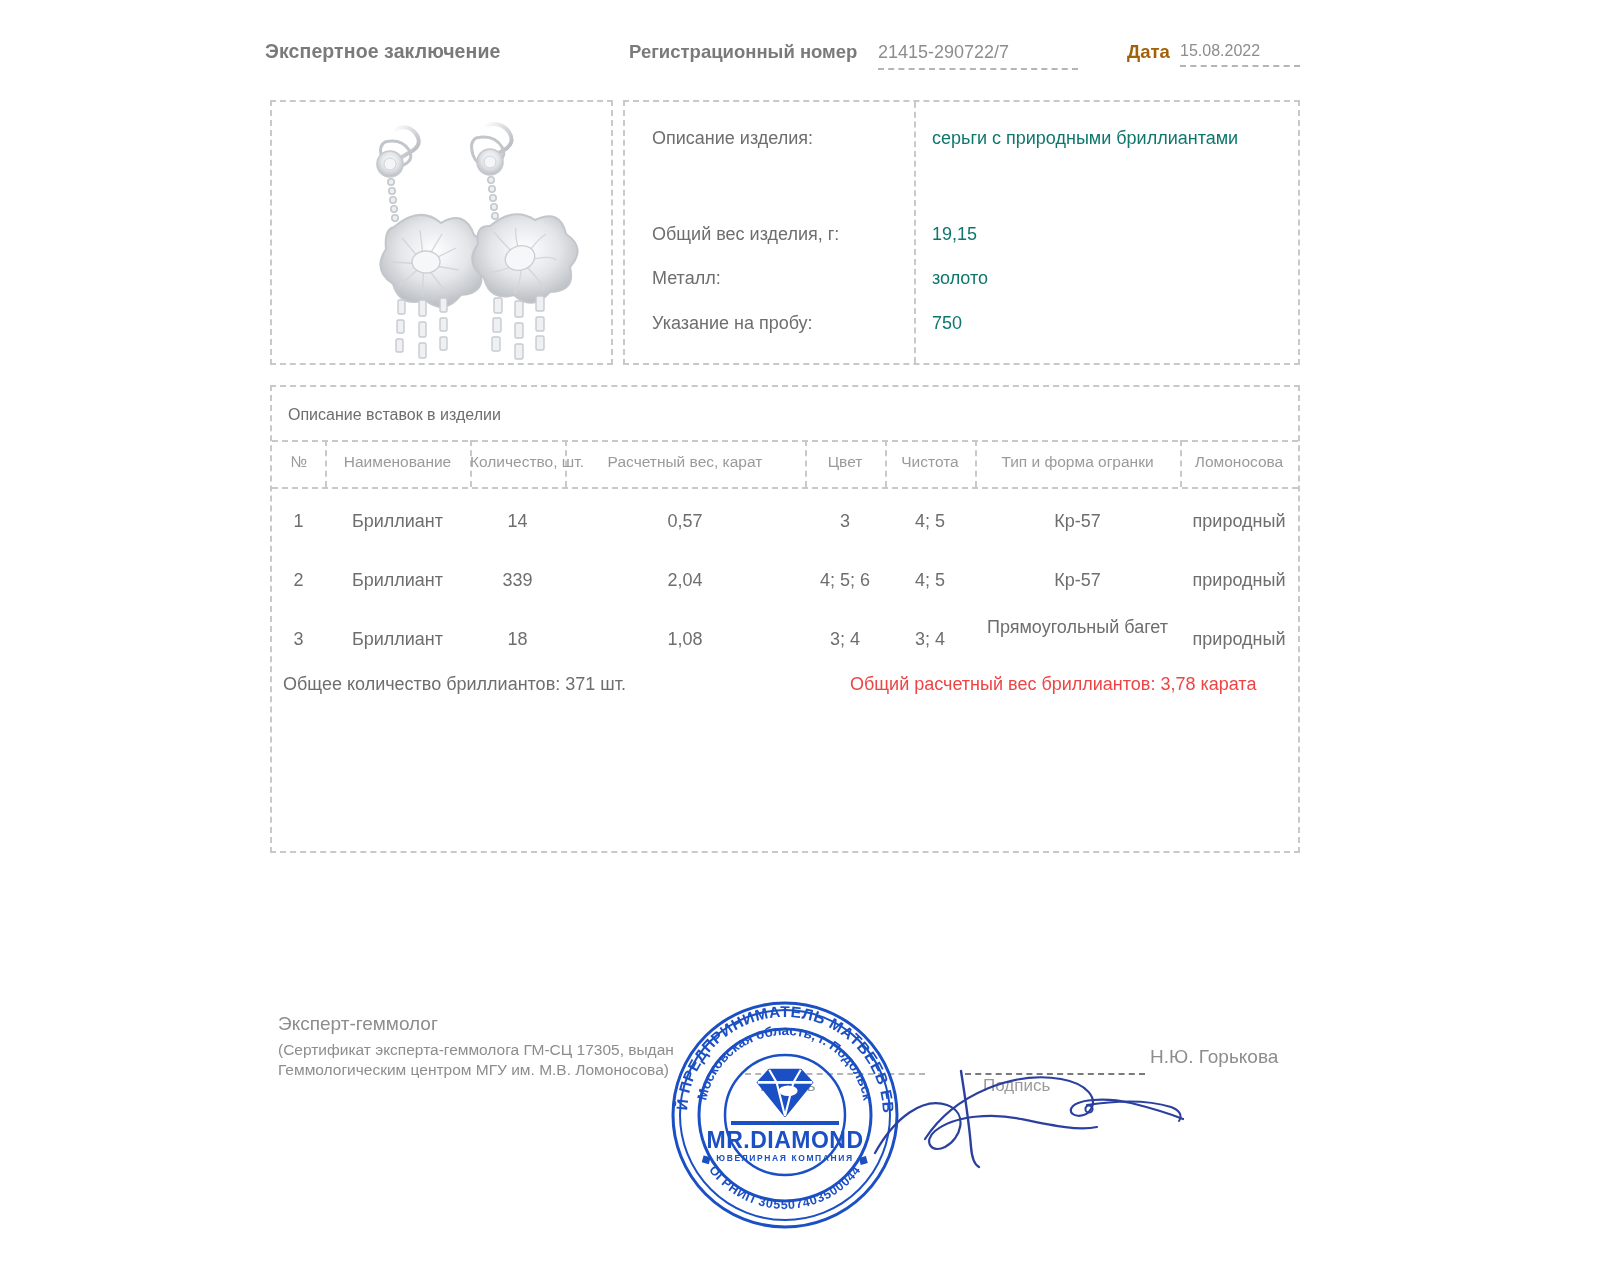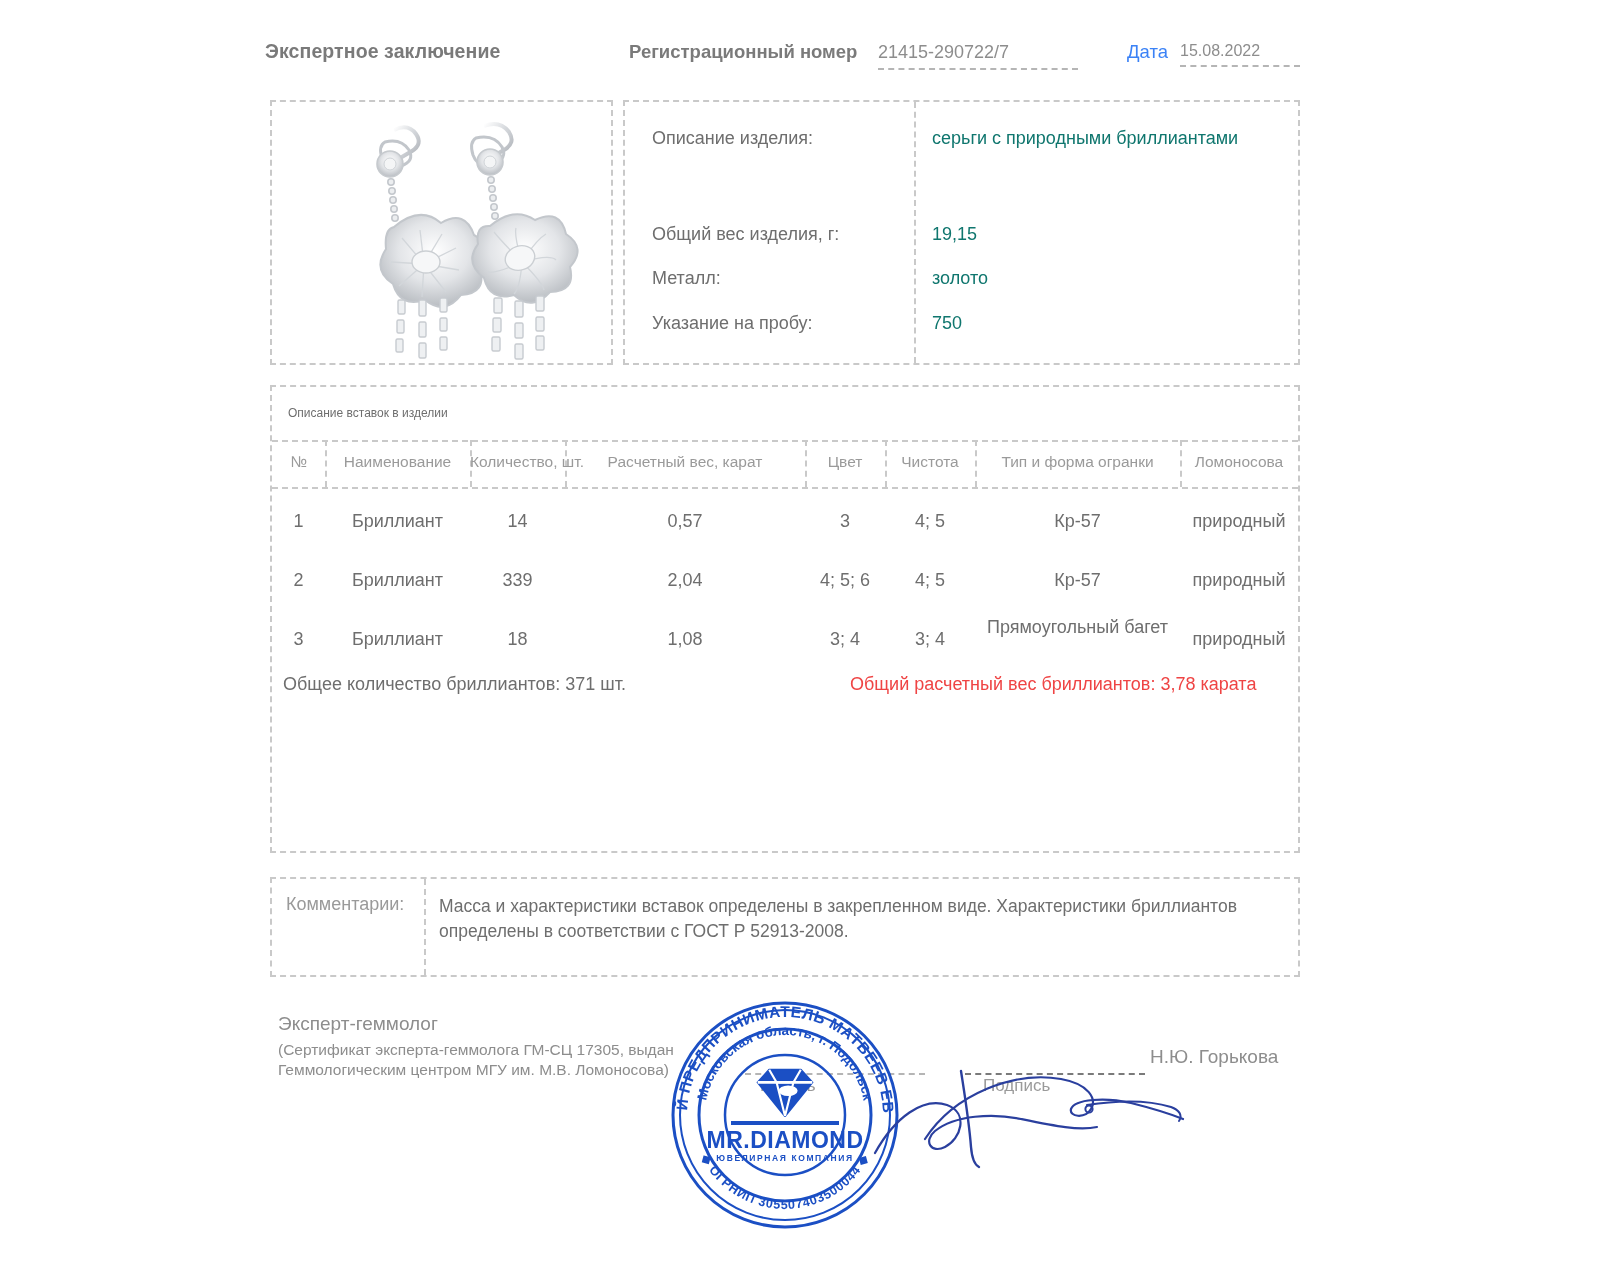--- a/index.html
+++ b/index.html
@@ -60,22 +60,22 @@
     color: #8d8d8d;
     white-space: nowrap;
     padding-bottom: 5px;
     border-bottom: 2px dashed #b5b5b5;
   }
   .date-label {
     position: absolute;
     left: 862px;
     top: 3px;
     font-size: 18.5px;
-    font-weight: normal;
-    color: #3b82f6;
+    font-weight: bold;
+    color: #a16207;
     white-space: nowrap;
   }
   .date-value {
     position: absolute;
     left: 915px;
     top: 4px;
     width: 120px;
     font-size: 16px;
     color: #8d8d8d;
     white-space: nowrap;
@@ -143,21 +143,21 @@
     top: 385px;
     width: 1030px;
     height: 468px;
     border: 2px dashed #c9c9c9;
     box-sizing: border-box;
   }
   .inserts-title {
     position: absolute;
     left: 16px;
     top: 19px;
-    font-size: 12px;
+    font-size: 16px;
     color: #6e6e6e;
     white-space: nowrap;
   }
   .thead-line-top {
     position: absolute;
     left: 0;
     top: 53px;
     width: 100%;
     height: 0;
     border-top: 2px dashed #c9c9c9;
@@ -516,25 +516,20 @@
     <div class="td" style="left:293px; top:241px; width:240px;">1,08</div>
     <div class="td" style="left:533px; top:241px; width:80px;">3; 4</div>
     <div class="td" style="left:613px; top:241px; width:90px;">3; 4</div>
     <div class="td" style="left:703px; top:229px; width:205px;">Прямоугольный багет</div>
     <div class="td" style="left:908px; top:241px; width:118px;">природный</div>
 
     <div class="totals-left">Общее количество бриллиантов: 371 шт.</div>
     <div class="totals-right">Общий расчетный вес бриллиантов: 3,78 карата</div>
   </div>
 
-  <div class="comments-box">
-    <div class="comments-divider"></div>
-    <div class="comments-label">Комментарии:</div>
-    <div class="comments-text">Масса и характеристики вставок определены в закрепленном виде. Характеристики бриллиантов определены в соответствии с ГОСТ Р 52913-2008.</div>
-  </div>
 
   <div class="expert-title">Эксперт-геммолог</div>
   <div class="expert-cert">(Сертификат эксперта-геммолога ГМ-СЦ 17305, выдан Геммологическим центром МГУ им. М.В. Ломоносова)</div>
 
   <div class="stamp-slot"></div>
   <div class="stamp-slot-label">Печать</div>
 
   <div class="sign-slot"></div>
   <div class="sign-slot-label">Подпись</div>
 

